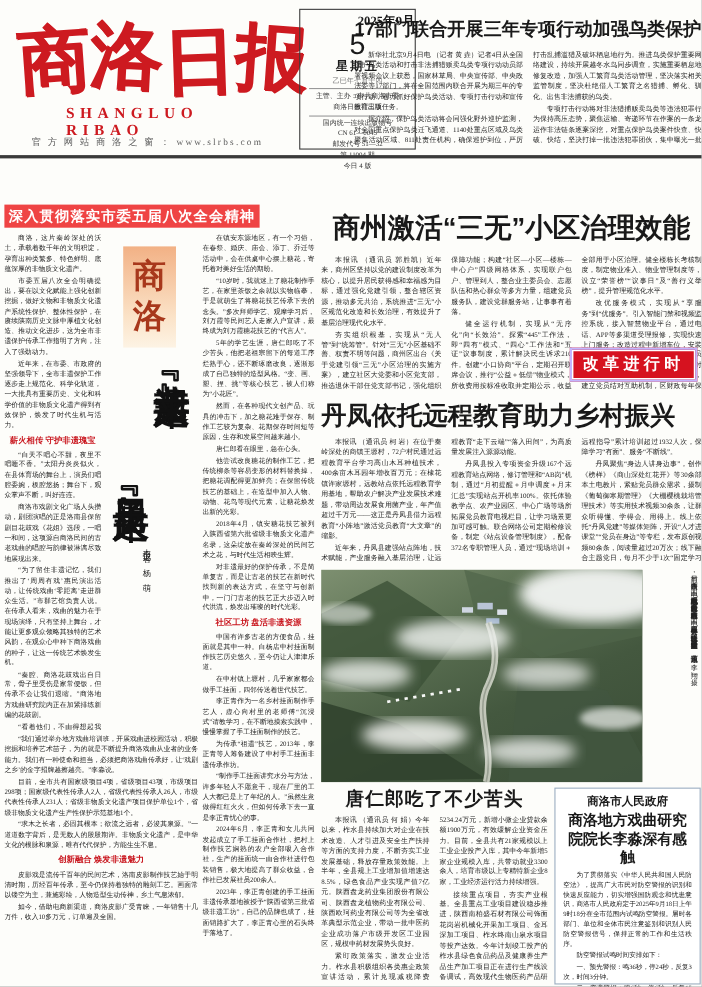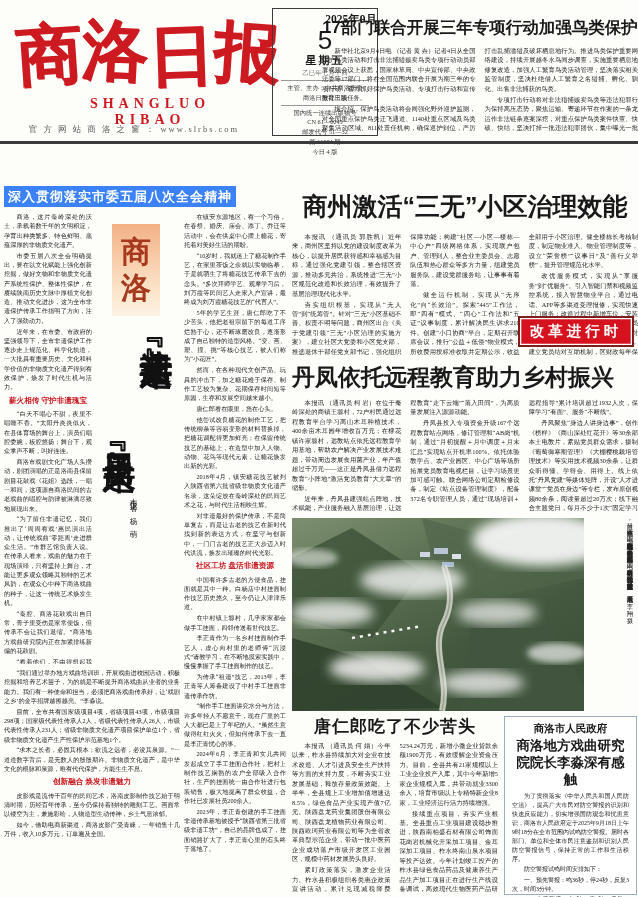--- a/index.html
+++ b/index.html
@@ -13,42 +13,42 @@
   .subhead{color:#c9161e;font-weight:bold;text-align:center;text-indent:0;
            font-size:7.6px;margin:3px 0;font-family:"Liberation Sans",sans-serif;}
   
   .brand{left:16px;top:4px;width:252px;height:96px;display:flex;}
   .brand span{font-size:66px;font-weight:bold;color:#cd1a20;font-family:"DejaVu Serif",serif;
               line-height:96px;display:block;text-shadow:1px 1px 0 #cd1a20;}
   .brand span:nth-child(1){transform:rotate(-4deg) translateY(2px);}
   .brand span:nth-child(2){transform:rotate(3deg) translateY(-2px);}
   .brand span:nth-child(3){transform:rotate(-2deg) translateY(3px);}
   .brand span:nth-child(4){transform:rotate(4deg);}
-  .pinyin{left:60px;top:96px;width:180px;text-align:center;color:#cd1a20;font-weight:bold;
+  .pinyin{left:60px;top:96px;width:180px;color:#cd1a20;font-weight:bold;
           font-size:14px;letter-spacing:5px;font-family:"Liberation Serif",serif;}
   .website{left:26px;top:124px;width:216px;text-align:center;color:#5c5c5c;font-size:8.5px;letter-spacing:2px;}
   .datebox{left:272px;top:8px;width:106px;height:128px;border:1px solid #3c3c3c;
            text-align:center;padding-top:3px;box-sizing:border-box;}
   .datebox .ym{font-size:11.5px;font-weight:bold;text-align:right;}
   .datebox .day{font-size:26px;line-height:26px;font-family:"Liberation Sans",sans-serif;}
   .datebox .wk{font-size:11px;font-weight:bold;letter-spacing:2px;}
   .datebox .lunar{font-size:6.5px;color:#777;margin:1px 0 2px;}
   .datebox .sm{font-size:6.3px;line-height:1.55;color:#333;}
   .datebox .div{height:0;border-top:1px solid #999;margin:2px 8px;}
   .toprule{left:0;top:141px;width:638px;height:2.5px;background:#3a3a3a;}
   .top-headline{left:322px;top:18px;width:316px;text-align:center;font-size:16.5px;font-weight:bold;line-height:1.2;}
   .top-body{left:322px;top:46px;width:316px;height:92px;}
   
   .banner{left:0;top:150px;width:638px;height:30px;display:flex;align-items:center;}
   .banner .line{flex:1;height:5px;border-top:1.4px solid #d6121f;border-bottom:1.4px solid #d6121f;}
   .stripes{display:flex;margin:0 5px;}
   .stripes i{width:9px;height:24px;margin-right:3px;transform:skewX(-28deg);display:block;}
   .banner-box{background:#d6121f;color:#fff;font-weight:bold;font-size:16px;letter-spacing:1px;
               padding:4px 14px;white-space:nowrap;}
-  .kicker{left:4px;top:186px;width:232px;height:21px;background:#3b82f6;color:#fff;font-weight:bold;
+  .kicker{left:4px;top:186px;width:232px;height:21px;background:#ef4444;color:#fff;font-weight:bold;
           font-size:13px;text-align:center;line-height:21px;letter-spacing:1px;}
   
   .colA{left:4px;top:212px;width:88px;height:452px;font-size:6.2px;}
   .colB{left:184px;top:212px;width:102px;height:683px;font-size:6.2px;}
   .bottomwide{left:4px;top:668px;width:176px;height:227px;font-size:6.2px;}
   .vblock{left:94px;top:224px;width:86px;height:442px;}
   .tagbox{position:absolute;left:18px;top:0;width:48px;height:92px;
           background:linear-gradient(180deg,#f2b185,#fbe3c8 70%,#fdf3e4);
           display:flex;flex-direction:column;align-items:center;justify-content:center;}
   .tagbox span{font-size:30px;font-weight:bold;color:#a8381c;line-height:1.2;font-family:"DejaVu Serif",serif;}
@@ -56,21 +56,21 @@
           font-size:33px;letter-spacing:1px;font-family:"Liberation Sans",sans-serif;color:#111;}
   .vt1{right:2px;top:100px;height:342px;}
   .vt2{left:2px;top:204px;height:238px;}
   .vbyline{position:absolute;right:42px;top:268px;writing-mode:vertical-rl;text-orientation:upright;
            font-size:7.5px;color:#222;letter-spacing:2px;}
   
   .sz-headline{left:292px;top:190px;width:346px;text-align:center;font-size:25px;font-weight:bold;}
   .sz-body{left:292px;top:232px;width:346px;height:126px;}
   .badge{left:518px;top:316px;width:112px;height:27px;background:#d6121f;color:#fff;font-weight:bold;
          font-size:14.5px;letter-spacing:4px;text-align:center;line-height:27px;
-         box-shadow:inset 0 0 0 1.3px #fff;border:2px solid #7f1d1d;box-sizing:content-box;}
+         box-shadow:inset 0 0 0 1.3px #fff;border:2px solid #c4b5fd;box-sizing:content-box;}
   
   .df-headline{left:292px;top:362px;width:346px;font-size:23px;font-weight:bold;}
   .df-body{left:292px;top:398px;width:346px;height:115px;}
   
   .photo{left:292px;top:518px;width:292px;height:193px;overflow:hidden;
          background:linear-gradient(155deg,#7d8f70 0%,#5d7254 30%,#44583f 62%,#3a4d36 100%);}
   .caption{left:589px;top:518px;width:47px;height:193px;writing-mode:vertical-rl;text-orientation:upright;
            font-size:6.3px;line-height:1.75;color:#222;text-align:justify;}
   
   .zs-headline{left:292px;top:715px;width:206px;text-align:center;font-size:17px;font-weight:bold;letter-spacing:1px;}

